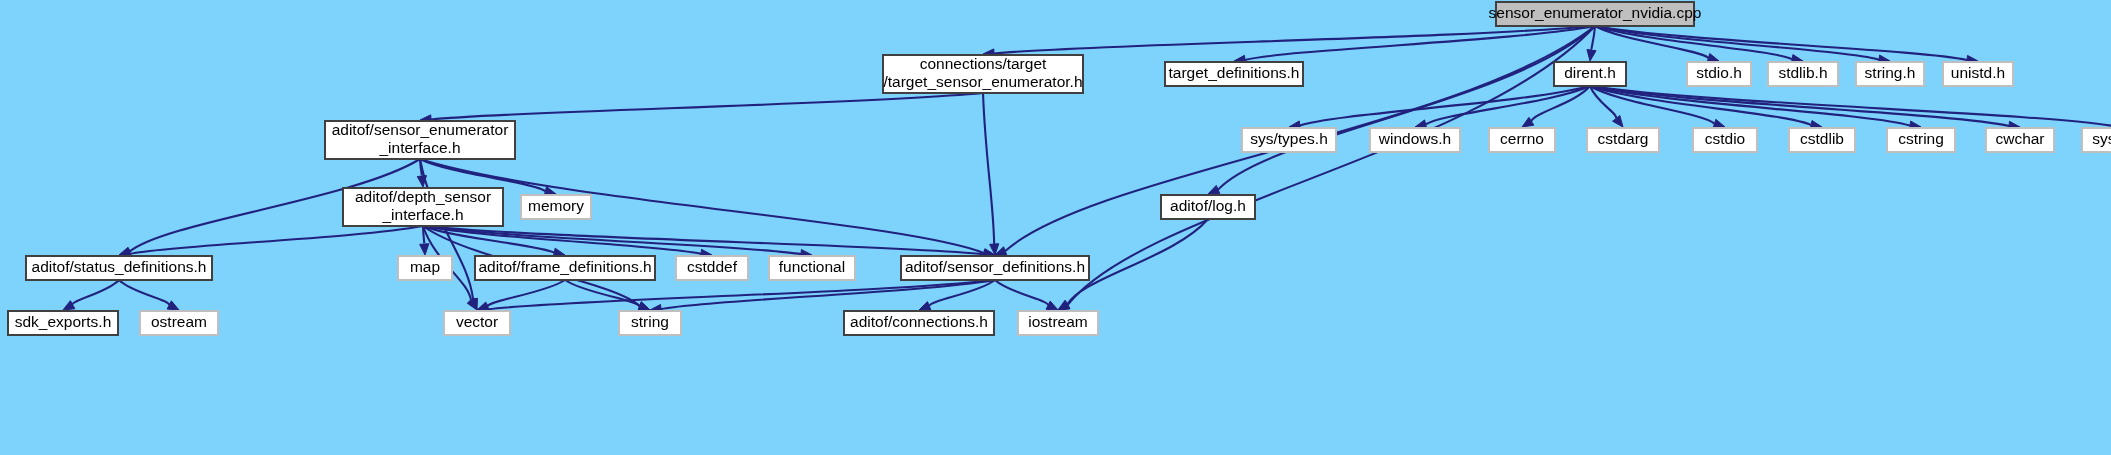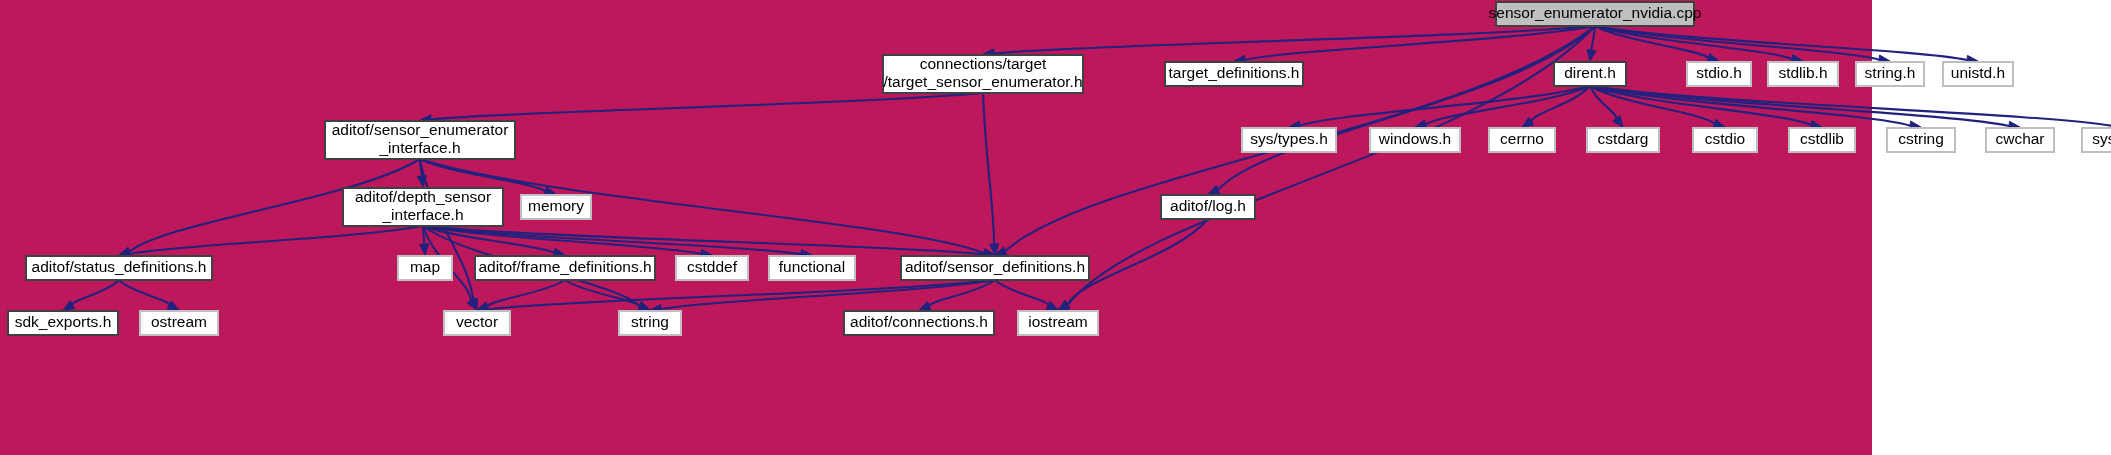--- a/index.html
+++ b/index.html
@@ -8,23 +8,23 @@
     background: #ffffff;
   }
   body {
     font-family: "Liberation Sans", sans-serif;
     width: 2111px;
     height: 455px;
     overflow: hidden;
   }
   #graph-root {
     position: relative;
-    width: 1872px;
+    width: 2111px;
     height: 455px;
-    background: #be185d;
+    background: #7dd3fc;
   }
   svg#dep-graph {
     display: block;
     width: 2111px;
     height: 455px;
   }
   .edge-path {
     fill: none;
     stroke: #21217e;
     stroke-width: 2.1;

